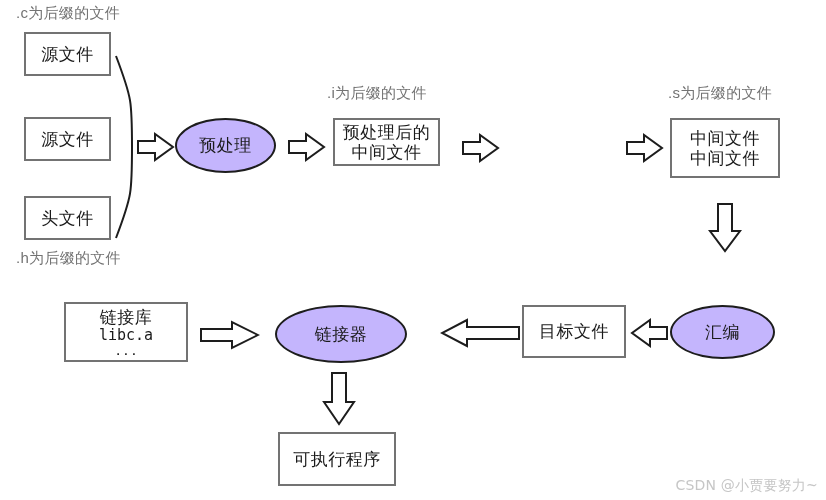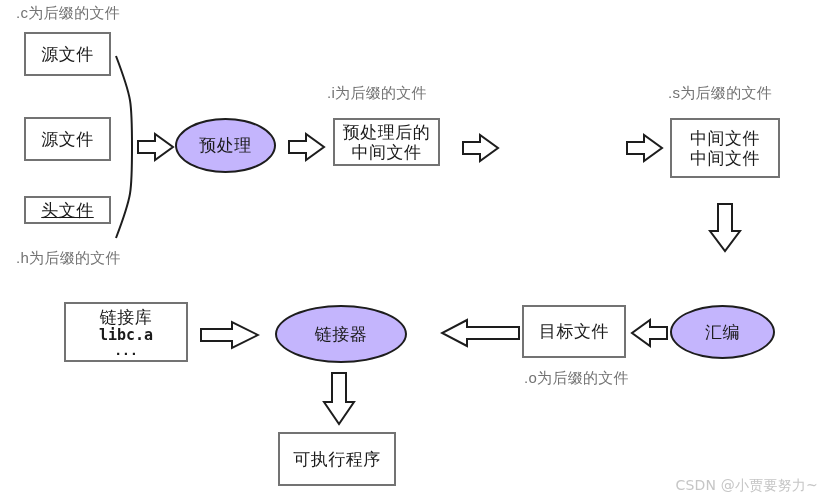--- a/index.html
+++ b/index.html
@@ -42,21 +42,20 @@
     font-size: 17px;
     letter-spacing: 0.5px;
   }
   .node .line2 {
     display: block;
   }
   .mono {
     font-family: "DejaVu Sans Mono", "Liberation Mono", monospace;
     font-size: 15px;
     letter-spacing: 0px;
-    font-weight: bold;
   }
   .label-green {
     position: absolute;
     color: #737373;
     font-size: 15px;
     white-space: nowrap;
     font-family: Liberation Sans, sans-serif;
     letter-spacing: 0.3px;
   }
   .arrow {
@@ -81,31 +80,30 @@
 <div id="canvas">
 
   <div class="label-green" style="left:16px; top:4px;">.c为后缀的文件</div>
 
   <div class="label-green" style="left:16px; top:249px;">.h为后缀的文件</div>
 
   <div class="label-green" style="left:668px; top:84px;">.s为后缀的文件</div>
 
   <div class="label-green" style="left:327px; top:84px;">.i为后缀的文件</div>
 
-  <div class="label-green" style="left:524px; top:369px;">.o为后缀的文件</div>
 
   <div class="node box" style="left:24px; top:32px; width:87px; height:44px;">
     <span>源文件</span>
   </div>
 
   <div class="node box" style="left:24px; top:117px; width:87px; height:44px;">
     <span>源文件</span>
   </div>
 
-  <div class="node box" style="left:24px; top:196px; width:87px; height:28px;text-decoration:underline;">
+  <div class="node box" style="left:24px; top:196px; width:87px; height:44px;">
     <span>头文件</span>
   </div>
 
   <svg class="brace" style="left:110px; top:52px;" width="32" height="190">
     <path d="M 6 4 C 22 46, 22 50, 22 95 C 22 140, 22 144, 6 186" fill="none" stroke="#1d1d1d" stroke-width="2"></path>
   </svg>
 
   <svg class="arrow" style="left:137px; top:132px;" width="38" height="30">
     <path d="M 1 9 L 18 9 L 18 2 L 36 15 L 18 28 L 18 21 L 1 21 Z" fill="#ffffff" stroke="#1d1d1d" stroke-width="2" stroke-linejoin="miter"></path>
   </svg>

